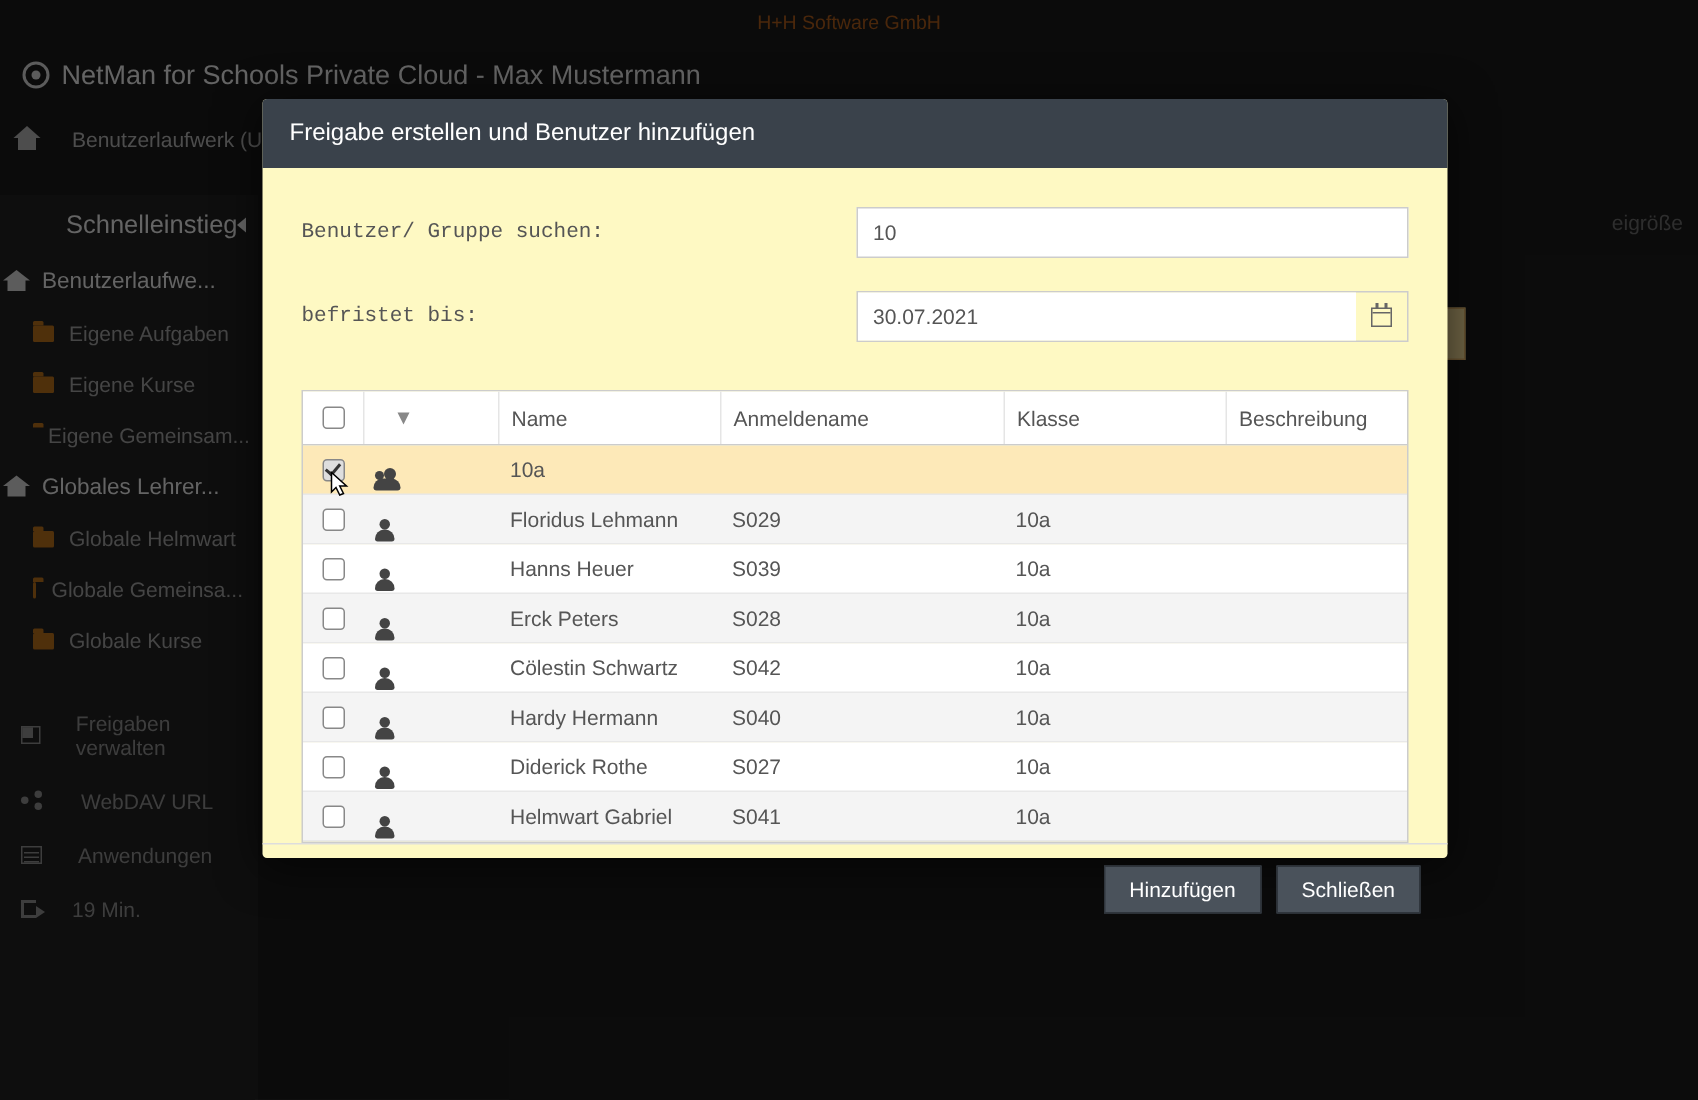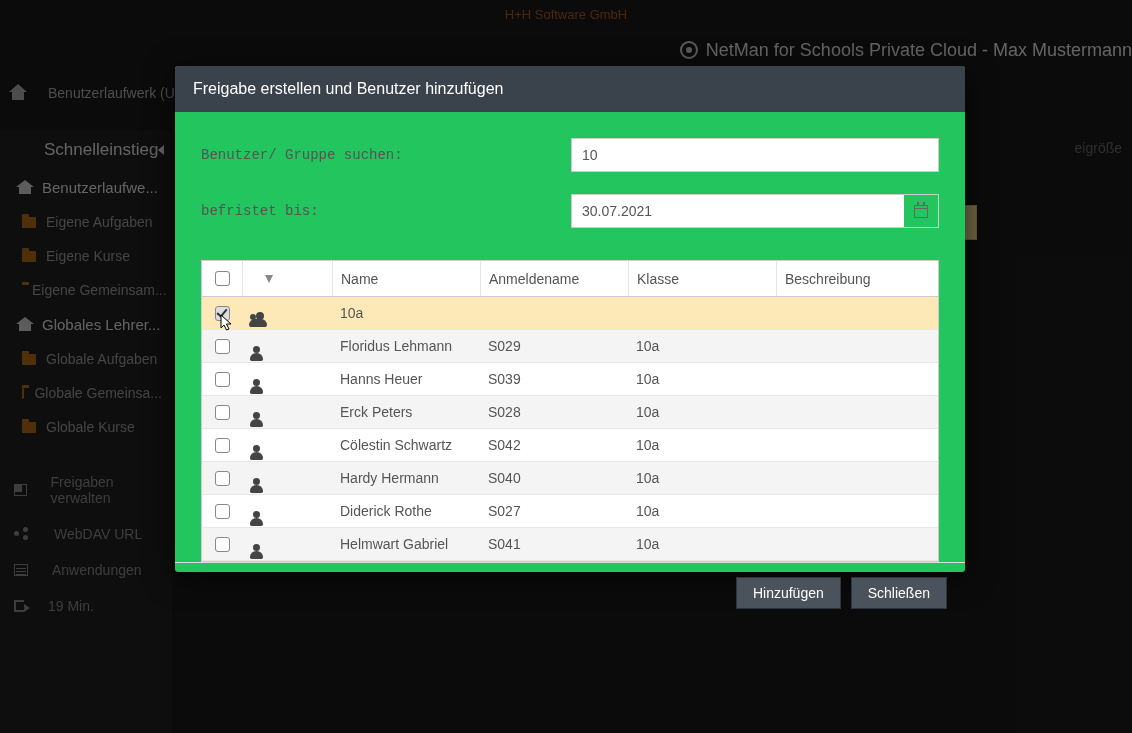--- a/index.html
+++ b/index.html
@@ -2,36 +2,36 @@
 <html><head>
 <meta charset="utf-8">
 <style>
   * { box-sizing: border-box; margin: 0; padding: 0; }
   html, body { width: 1132px; height: 733px; font-family: "Segoe UI", Arial, sans-serif; background: #1a1a1a; overflow: hidden; color: #ccc; font-size: 14px; }
   .dim-overlay { position: absolute; inset: 0; background: rgba(0,0,0,0.55); z-index: 5; }
 
   
   .topbar { position: absolute; top:0; left:0; right:0; height:30px; text-align:center; color:#a5571a; font-size:13px; line-height:30px; }
   
-  .apptitle { position: absolute; top:30px; left:0; right:0; height:40px; color:#ddd; font-size:18px; line-height:40px; padding-left:15px; display:flex; align-items:center; gap:8px;justify-content:flex-end; }
+  .apptitle { position: absolute; top:30px; left:0; right:0; height:40px; color:#ddd; font-size:18px; line-height:40px; padding-left:15px; display:flex; align-items:center; gap:8px; }
   .apptitle .eye { width:18px; height:18px; border:2px solid #ccc; border-radius:50%; display:inline-flex; align-items:center; justify-content:center; }
   .apptitle .eye::after { content:""; width:6px; height:6px; background:#ccc; border-radius:50%; }
 
   
   .crumb { position:absolute; top:85px; left:10px; color:#aaa; font-size:14px; display:flex; align-items:center; gap:22px; }
   .home-i { width:16px; height:14px; position:relative; }
   .home-i::before { content:""; position:absolute; top:5px; left:2px; width:12px; height:9px; background:#aaa; }
   .home-i::after { content:""; position:absolute; top:-2px; left:-1px; width:0; height:0; border-left:9px solid transparent; border-right:9px solid transparent; border-bottom:8px solid #aaa; }
 
   
   .sidebar { position:absolute; top:130px; left:0; width:172px; bottom:0; background:#1f1f1f; }
   .side-head { color:#ddd; font-size:17px; padding:10px 12px; display:flex; align-items:center; justify-content:space-between;margin-left:32px; }
   .side-head .caret-l { width:0; height:0; border-top:5px solid transparent; border-bottom:5px solid transparent; border-right:6px solid #ddd; }
   .side-item { padding:9px 10px 9px 14px; color:#888; font-size:14px; display:flex; align-items:center; gap:10px; white-space:nowrap; overflow:hidden; }
-  .side-item.big { color:#ddd; font-size:15px; padding-left:18px; }
+  .side-item.big { color:#ddd; font-size:15px; padding-left:4px; }
   .side-item.sub { padding-left:22px; font-size:14px; color:#999; }
   .side-item .fold { width:14px; height:11px; background:#b06a1a; position:relative; border-radius:1px; }
   .side-item .fold::before { content:""; position:absolute; top:-3px; left:0; width:7px; height:3px; background:#b06a1a; border-radius:1px 1px 0 0; }
   .home-sm { width:14px; height:12px; position:relative; }
   .home-sm::before { content:""; position:absolute; top:4px; left:1px; width:12px; height:8px; background:#ccc; }
   .home-sm::after { content:""; position:absolute; top:-2px; left:-2px; width:0; height:0; border-left:9px solid transparent; border-right:9px solid transparent; border-bottom:7px solid #ccc; }
   .side-sep { height:20px; }
   .side-util { color:#888; padding:10px 10px 10px 14px; display:flex; gap:24px; align-items:center; }
   .ico { width:16px; height:14px; display:inline-block; }
   .ico-grid { position:relative; }
@@ -45,21 +45,21 @@
   .ico-logout { border:2px solid #888; border-right:none; width:10px; height:12px; position:relative; }
   .ico-logout::after { content:""; position:absolute; right:-6px; top:2px; width:0; height:0; border-top:4px solid transparent; border-bottom:4px solid transparent; border-left:6px solid #888; }
 
   
   .righthdr { position:absolute; top:140px; right:10px; color:#666; font-size:14px;margin-left:41px; }
 
   
   .ystrip { position:absolute; top:205px; left:190px; right:155px; height:35px; background:#fbe29b; border:1px solid #e8b96a; z-index:2; }
 
   
-  .modal { position:absolute; top:66px; left:175px; width:790px; height:506px; background:#22c55e; z-index:10; box-shadow:0 5px 30px rgba(0,0,0,0.6); border-radius:3px; display:flex; flex-direction:column; }
+  .modal { position:absolute; top:66px; left:175px; width:790px; height:506px; background:#fef9c3; z-index:10; box-shadow:0 5px 30px rgba(0,0,0,0.6); border-radius:3px; display:flex; flex-direction:column; }
   .modal-head { background:#3a424b; color:#fff; padding:14px 18px; font-size:16px; border-radius:3px 3px 0 0; }
   .modal-body { padding:26px 26px 10px 26px; flex:0 0 auto; color:#555; }
   .frow { display:flex; align-items:center; margin-bottom:22px; }
   .flabel { width:370px; color:#555; font-size:14px;font-family:Liberation Mono, monospace; }
   .finput { flex:1; height:34px; border:1px solid #ccc; padding:0 10px; font-size:14px; color:#555; background:#fff; }
   .date-wrap { flex:1; display:flex; border:1px solid #ccc; height:34px; }
   .date-wrap input { border:none; flex:1; padding:0 10px; font-size:14px; color:#555; outline:none; }
   .date-btn { width:34px; display:flex; align-items:center; justify-content:center; border-left:0px solid #ccc; color:#666; }
   .cal-ic { width:14px; height:13px; border:1.5px solid #666; position:relative; }
   .cal-ic::before { content:""; position:absolute; top:2px; left:0; right:0; height:1px; background:#666; }
@@ -67,21 +67,21 @@
 
   
   .tbl-wrap { margin:0 26px; border:1px solid #ccc; }
   .tbl-head { display:flex; border-bottom:1px solid #ccc; background:#fff; height:36px; align-items:center; color:#555; font-size:14px; }
   .th { padding:0 8px; border-left:1px solid #e5e5e5; height:100%; display:flex; align-items:center; }
   .th:first-child { border-left:none; }
   .col-cb { width:40px; justify-content:center; }
   .col-ic { width:90px; }
   .col-name { width:148px; }
   .col-login { width:148px; }
-  .col-class { width:148px; }
+  .col-class { width:148px;margin-left:41px; }
   .col-desc { flex:1; }
   .arrow-down { width:0; height:0; border-left:4px solid transparent; border-right:4px solid transparent; border-top:8px solid #888; margin-left:14px; }
 
   .tbl-body { height:264px; overflow-y:scroll; }
   .trow { display:flex; height:33px; align-items:center; color:#555; font-size:14px; border-bottom:1px solid #e8e8e8; background:#fff; }
   .trow:nth-child(even) { background:#f4f4f4; }
   .trow.sel { background:#fde9b8; }
   .td { padding:0 8px; }
   .cbx { width:15px; height:15px; border:1.5px solid #888; border-radius:3px; background:#fff; position:relative; }
   .cbx.checked { background:#dedede; }
@@ -144,21 +144,21 @@
       <div class="side-item sub">
         <span class="fold"></span>
         <span>Eigene Gemeinsam...</span>
       </div>
       <div class="side-item big">
         <span class="home-sm"></span>
         <span>Globales Lehrer...</span>
       </div>
       <div class="side-item sub">
         <span class="fold"></span>
-        <span>Globale Aufgaben</span>
+        <span>Globale Helmwart</span>
       </div>
       <div class="side-item sub">
         <span class="fold"></span>
         <span>Globale Gemeinsa...</span>
       </div>
       <div class="side-item sub">
         <span class="fold"></span>
         <span>Globale Kurse</span>
       </div>
     </div>

